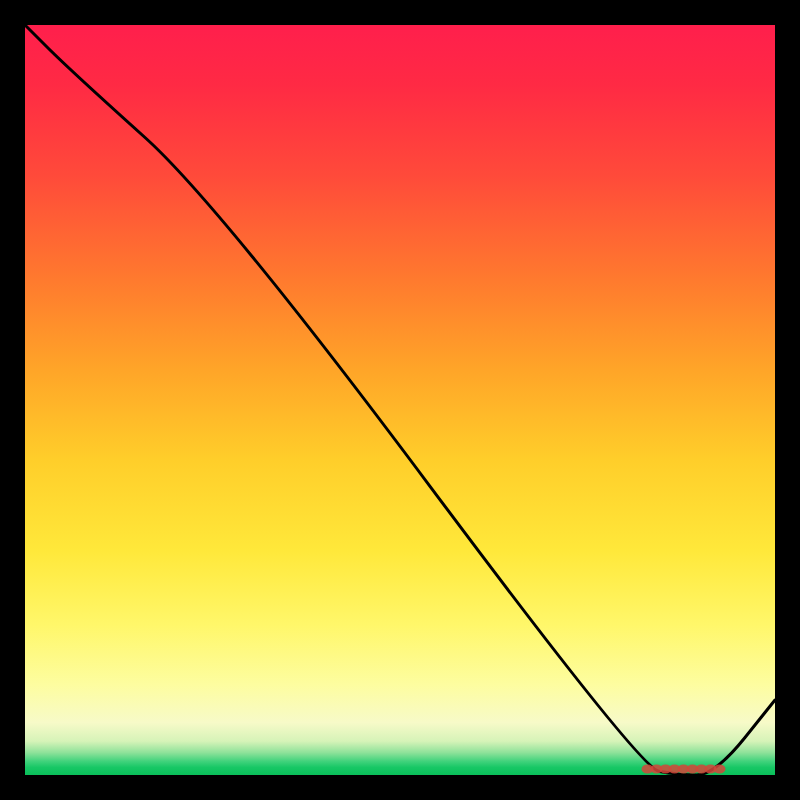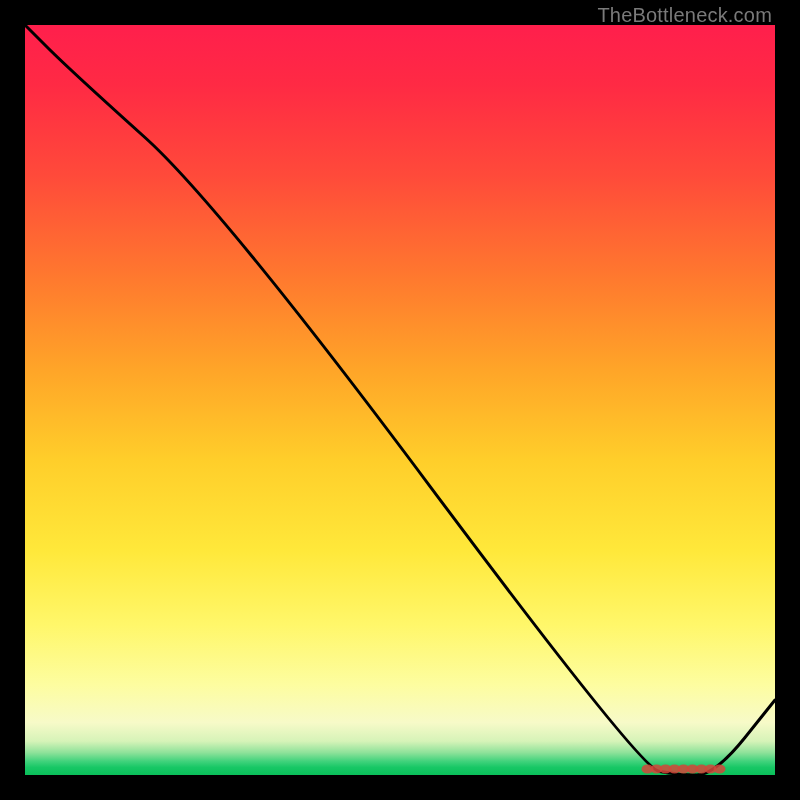--- a/index.html
+++ b/index.html
@@ -64,21 +64,20 @@
     overflow: visible;
   }
 </style>
 </head>
 <body>
 
 <div class="frame">
 
   <div class="plot-area"></div>
 
-  <div class="watermark">TheBottleneck.com</div>
 
   <svg class="overlay" viewBox="0 0 750 750" preserveAspectRatio="none">
     <g>
       <path id="series-path" fill="none" stroke="#000000" stroke-width="3" stroke-linejoin="round" stroke-linecap="round" d="M 0.0 0.0 Q 0.0 0.0 22.5 22.5 Q 45.0 45.0 120.0 112.5 Q 195.0 180.0 405.0 461.3 Q 615.0 742.5 633.8 746.3 Q 652.5 750.0 671.3 750.0 Q 690.0 750.0 720.0 712.5 T 750.0 675.0 "></path>
     </g>
     <g id="marker-group">
         <ellipse cx="622.5" cy="744.0" rx="6" ry="4.5" fill="#d4473a" fill-opacity="0.85"></ellipse>
         <ellipse cx="631.5" cy="744.0" rx="6" ry="4.5" fill="#d4473a" fill-opacity="0.85"></ellipse>
         <ellipse cx="640.5" cy="744.0" rx="6" ry="4.5" fill="#d4473a" fill-opacity="0.85"></ellipse>
         <ellipse cx="649.5" cy="744.0" rx="6" ry="4.5" fill="#d4473a" fill-opacity="0.85"></ellipse>

